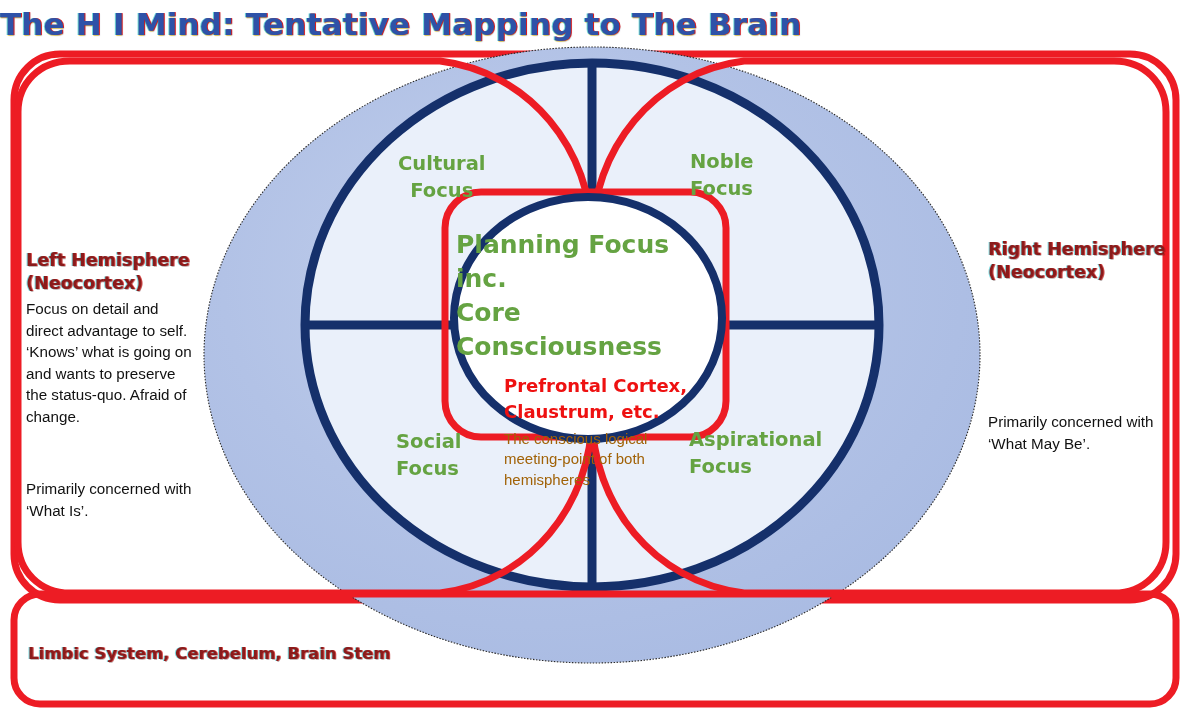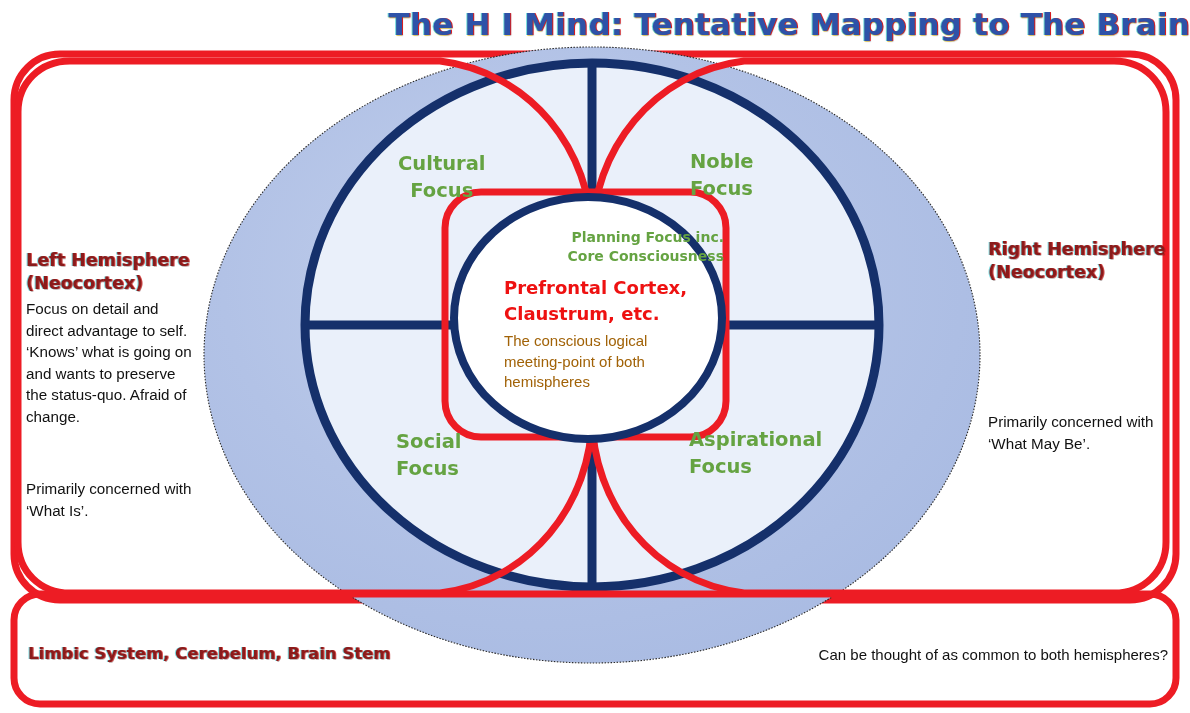--- a/index.html
+++ b/index.html
@@ -16,21 +16,21 @@
     height: 713px;
     overflow: hidden;
     background: #ffffff;
   }
   
   #title {
     position: absolute;
     left: 0;
     top: 6px;
     width: 1190px;
-    text-align: right;
+    text-align: left;
     font-family: "DejaVu Sans", sans-serif;
     font-weight: bold;
     font-size: 31px;
     letter-spacing: .2px;
     color: #2E52A8;
     text-shadow:
        1px 0 0 rgba(220,0,0,.85),
       -1px 0 0 rgba(0,190,190,.55),
        0 1px 0 rgba(255,210,0,.45),
        1px 1px 1px rgba(40,40,90,.35);
@@ -90,24 +90,24 @@
   #core-wrap {
     position: absolute;
     left: 452px;
     top: 228px;
     width: 272px;
     text-align: left;
   }
   #core-green {
     font-family: "DejaVu Sans", sans-serif;
     font-weight: bold;
-    font-size: 14px;
+    font-size: 25px;
     line-height: 1.36;
     color: #65A342;
-    text-align: right;
+    text-align: left;
     white-space: pre-line;
     margin-left: 4px;
   }
   #core-red {
     font-family: "DejaVu Sans", sans-serif;
     font-weight: bold;
     font-size: 18px;
     line-height: 1.42;
     color: #EE1111;
     margin-top: 9px;
@@ -252,16 +252,15 @@
       <div id="core-green">Planning Focus inc.
 Core Consciousness</div>
       <div id="core-red">Prefrontal Cortex,
 Claustrum, etc.</div>
       <div id="core-note">The conscious logical
 meeting-point of both
 hemispheres</div>
     </div>
 
     <div id="limbic">Limbic System, Cerebelum, Brain Stem</div>
-    <div id="common-note">Can be thought of as common to both hemispheres?</div>
 
   </div>
 </div>
 
 </body></html>

